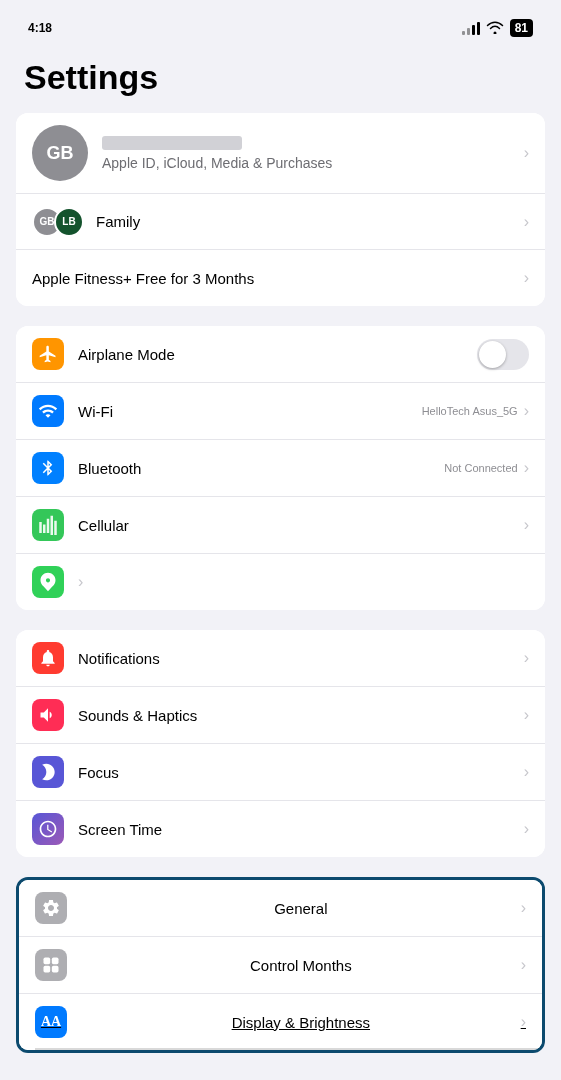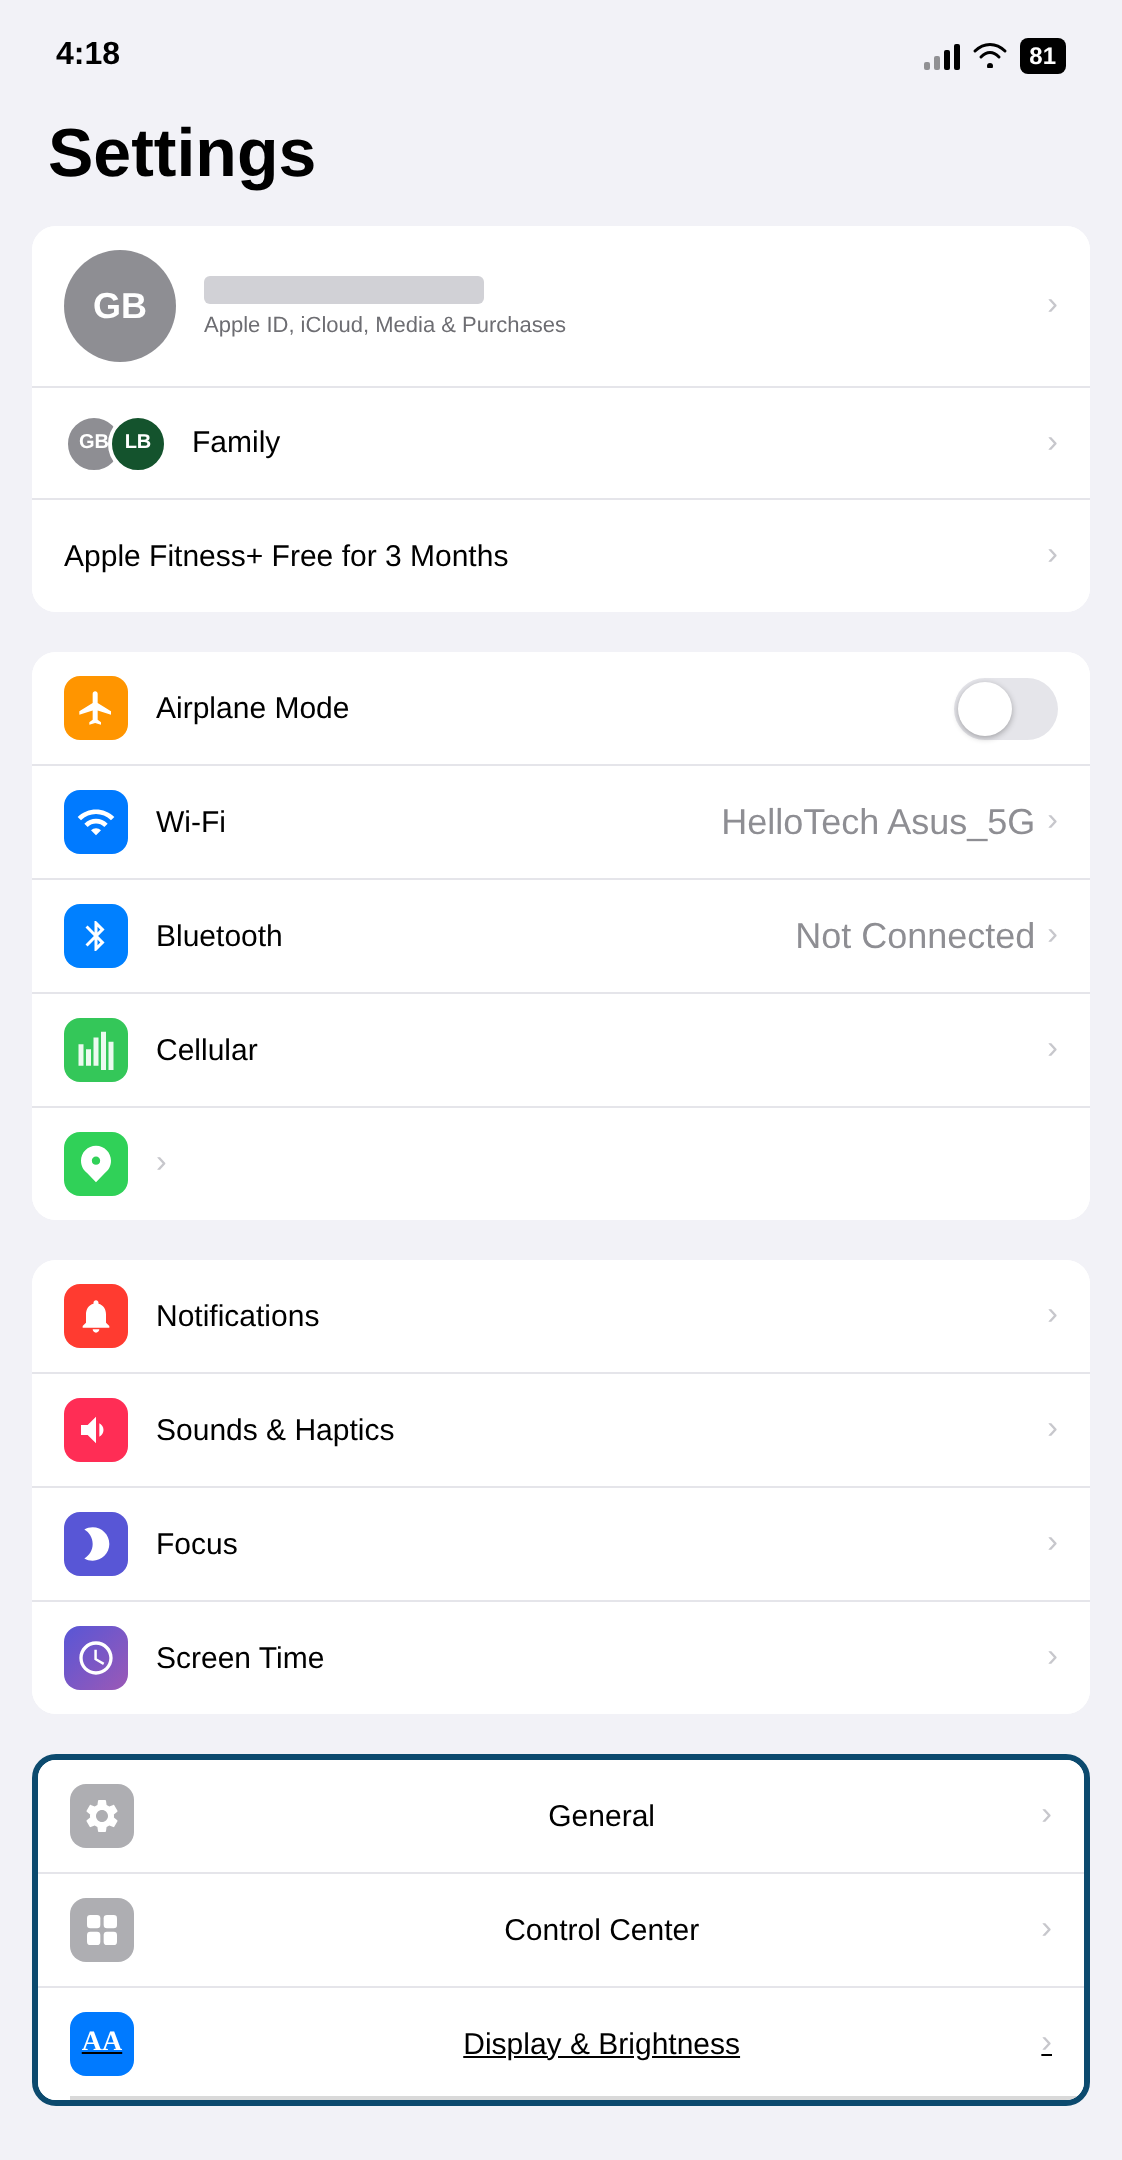--- a/index.html
+++ b/index.html
@@ -13,21 +13,21 @@
 
     
     .status-bar {
       display: flex;
       justify-content: space-between;
       align-items: center;
       padding: 14px 28px 8px 28px;
       height: 50px;
     }
     .status-time {
-      font-size: 16px;
+      font-size: 12px;
       font-weight: 600;
       color: #000;
     }
     .status-icons {
       display: flex;
       align-items: center;
       gap: 6px;
     }
     .signal-bars {
       display: flex;
@@ -113,21 +113,21 @@
     .profile-name {
       font-size: 15px;
       color: #8e8e93;
       background: #d1d1d6;
       height: 14px;
       border-radius: 3px;
       width: 140px;
       margin-bottom: 5px;
     }
     .profile-sub {
-      font-size: 11px;
+      font-size: 14px;
       color: #6d6d72;
     }
 
     
     .family-avatars {
       display: flex;
       margin-right: 12px;
     }
     .family-avatar {
       width: 30px;
@@ -172,21 +172,21 @@
     .icon-pink { background: #ff2d55; }
     .icon-indigo { background: #5856d6; }
     .icon-gray2 { background: #aeaeb2; }
 
     .setting-label {
       flex: 1;
       font-size: 15px;
       color: #000;
     }
     .setting-value {
-      font-size: 18px;
+      font-size: 11px;
       color: #8e8e93;
       margin-right: 6px;
     }
     .chevron {
       color: #c7c7cc;
       font-size: 16px;
       font-weight: 500;
     }
 
     
@@ -390,21 +390,21 @@
 
   <div class="list-item">
     <div class="setting-icon icon-gray2">
       <svg width="20" height="20" viewBox="0 0 24 24" fill="white">
         <rect x="3" y="3" width="8" height="8" rx="2" fill="white"></rect>
         <rect x="13" y="3" width="8" height="8" rx="2" fill="white"></rect>
         <rect x="3" y="13" width="8" height="8" rx="2" fill="white"></rect>
         <rect x="13" y="13" width="8" height="8" rx="2" fill="white"></rect>
       </svg>
     </div>
-    <span class="setting-label">Control Center</span>
+    <span class="setting-label">Control Months</span>
     <span class="chevron">›</span>
   </div>
 
   <div class="list-item" style="border-bottom:none; position:relative;text-decoration:underline;">
     <div class="setting-icon" style="background: #007aff;">
       <span style="font-size:14px; font-weight:700; color:white; font-family:Georgia,serif;">AA</span>
     </div>
     <span class="setting-label">Display &amp; Brightness</span>
     <span class="chevron">›</span>
 

